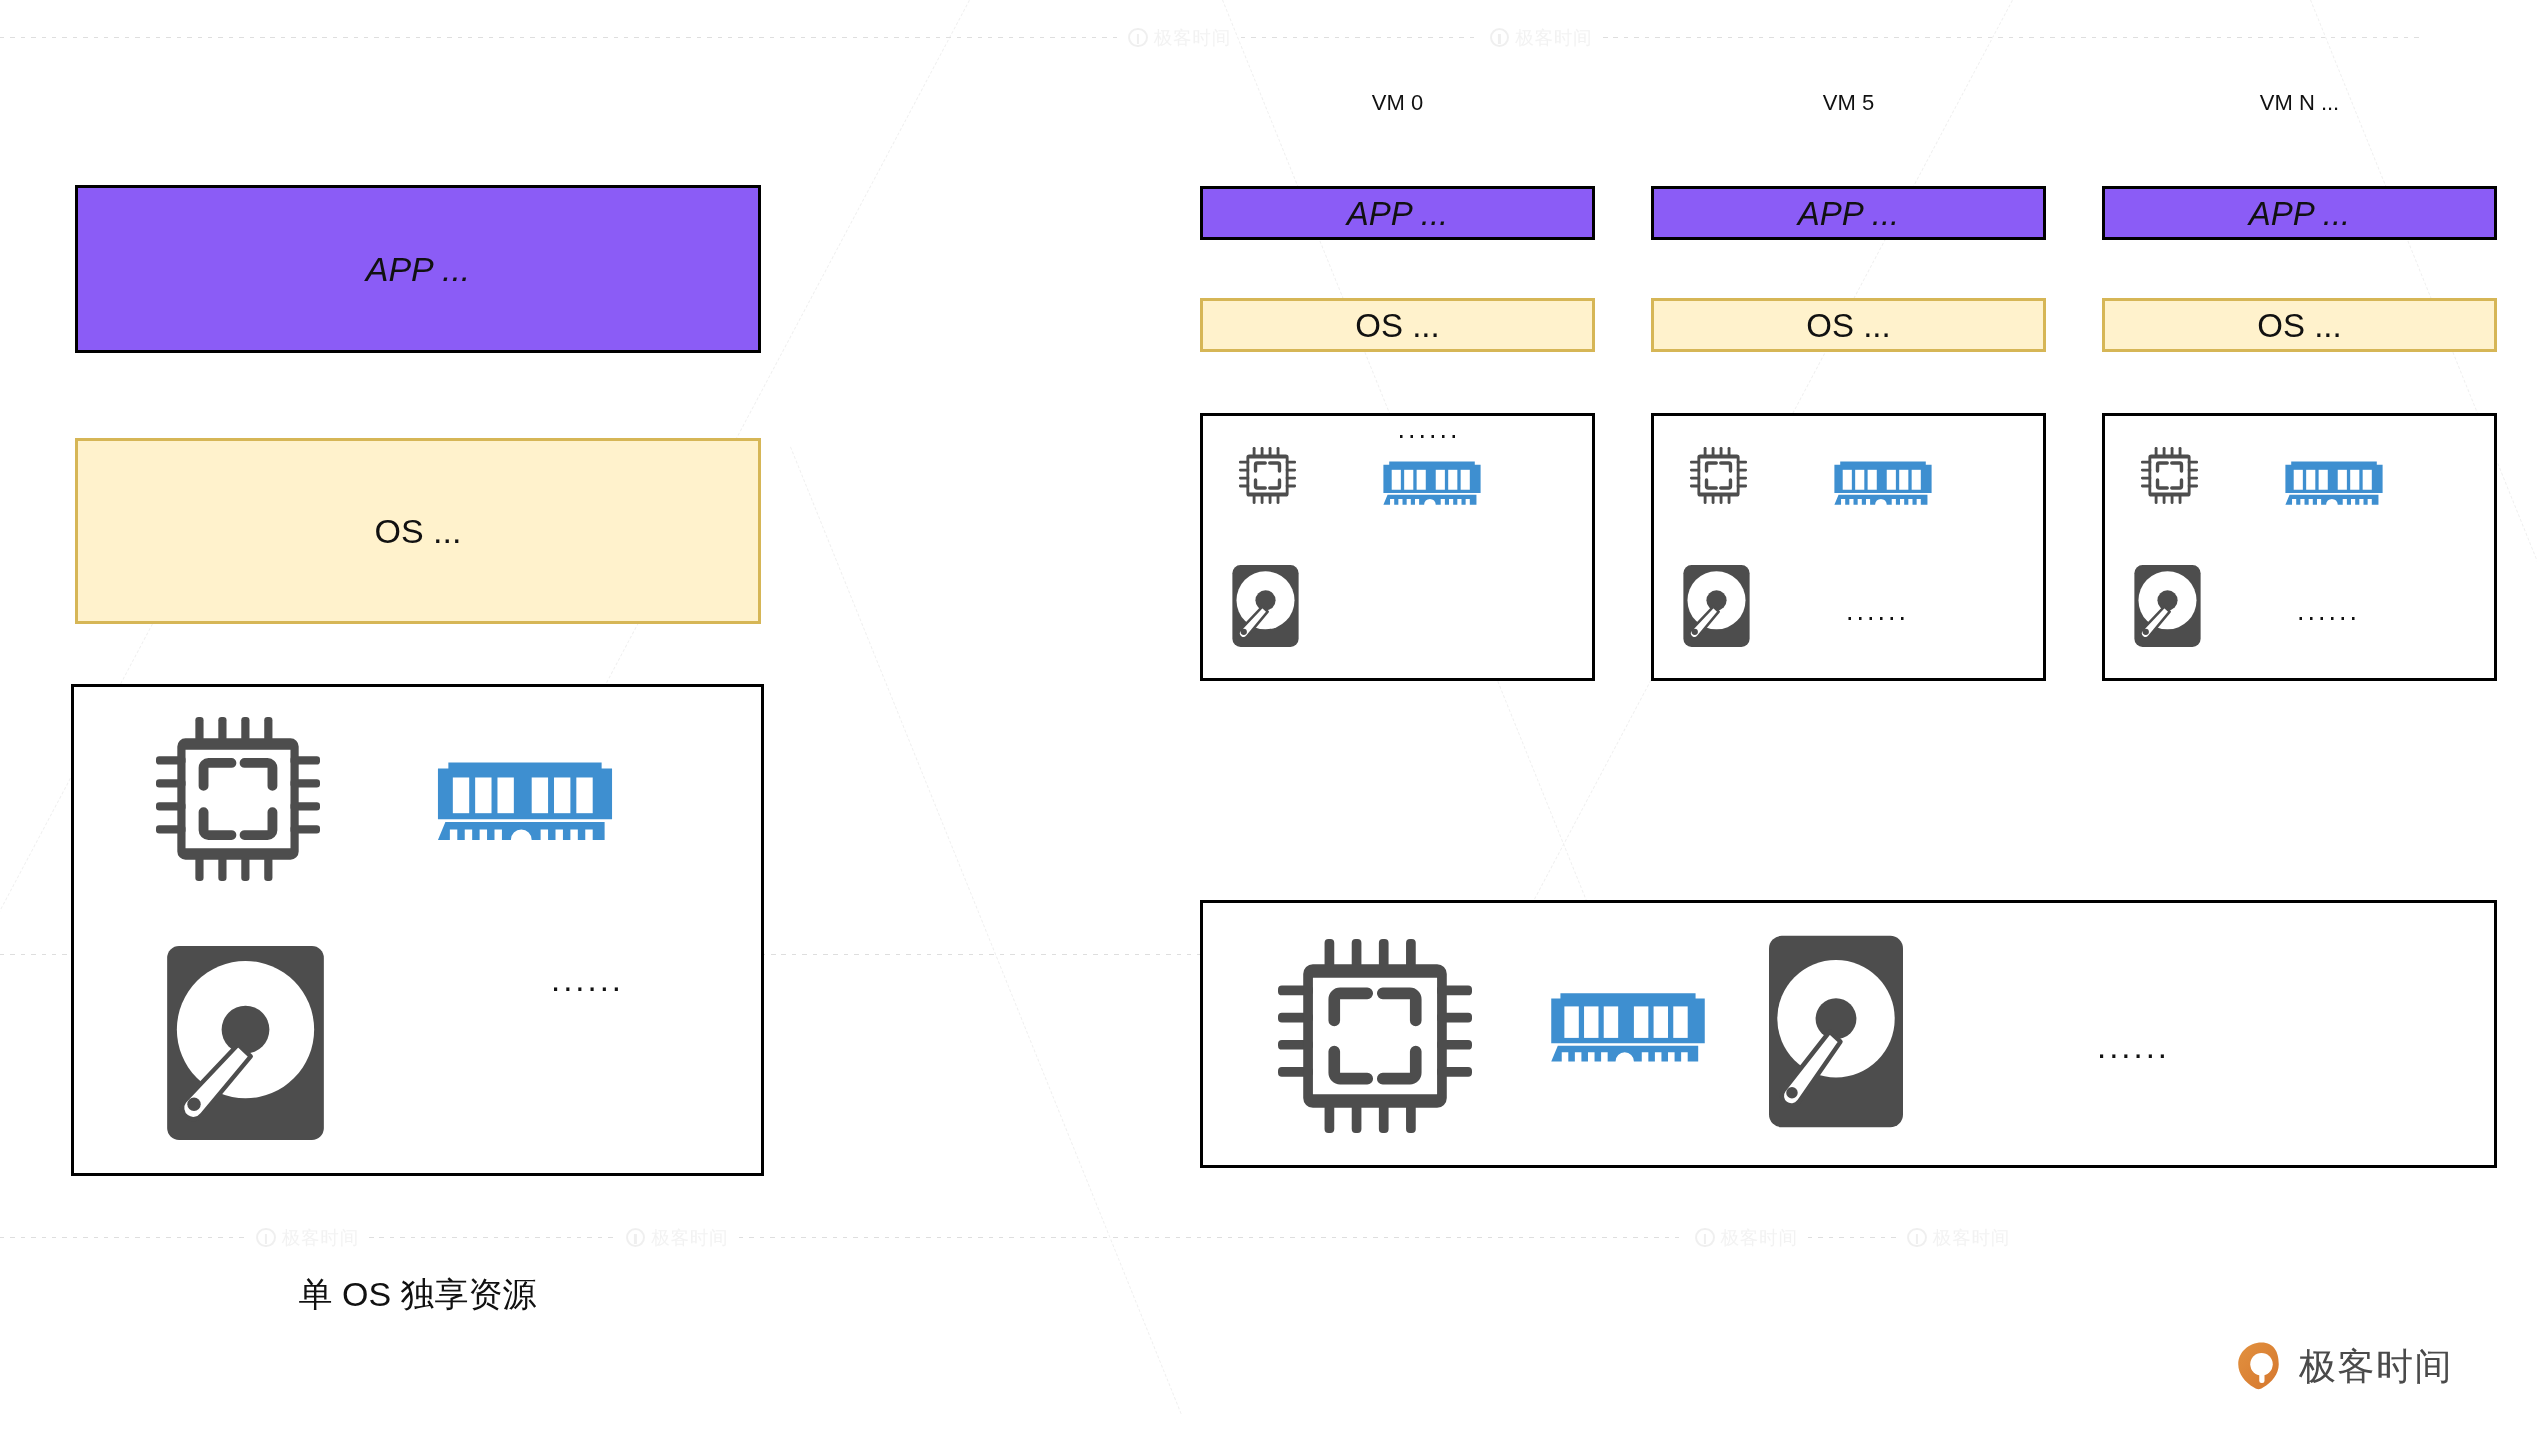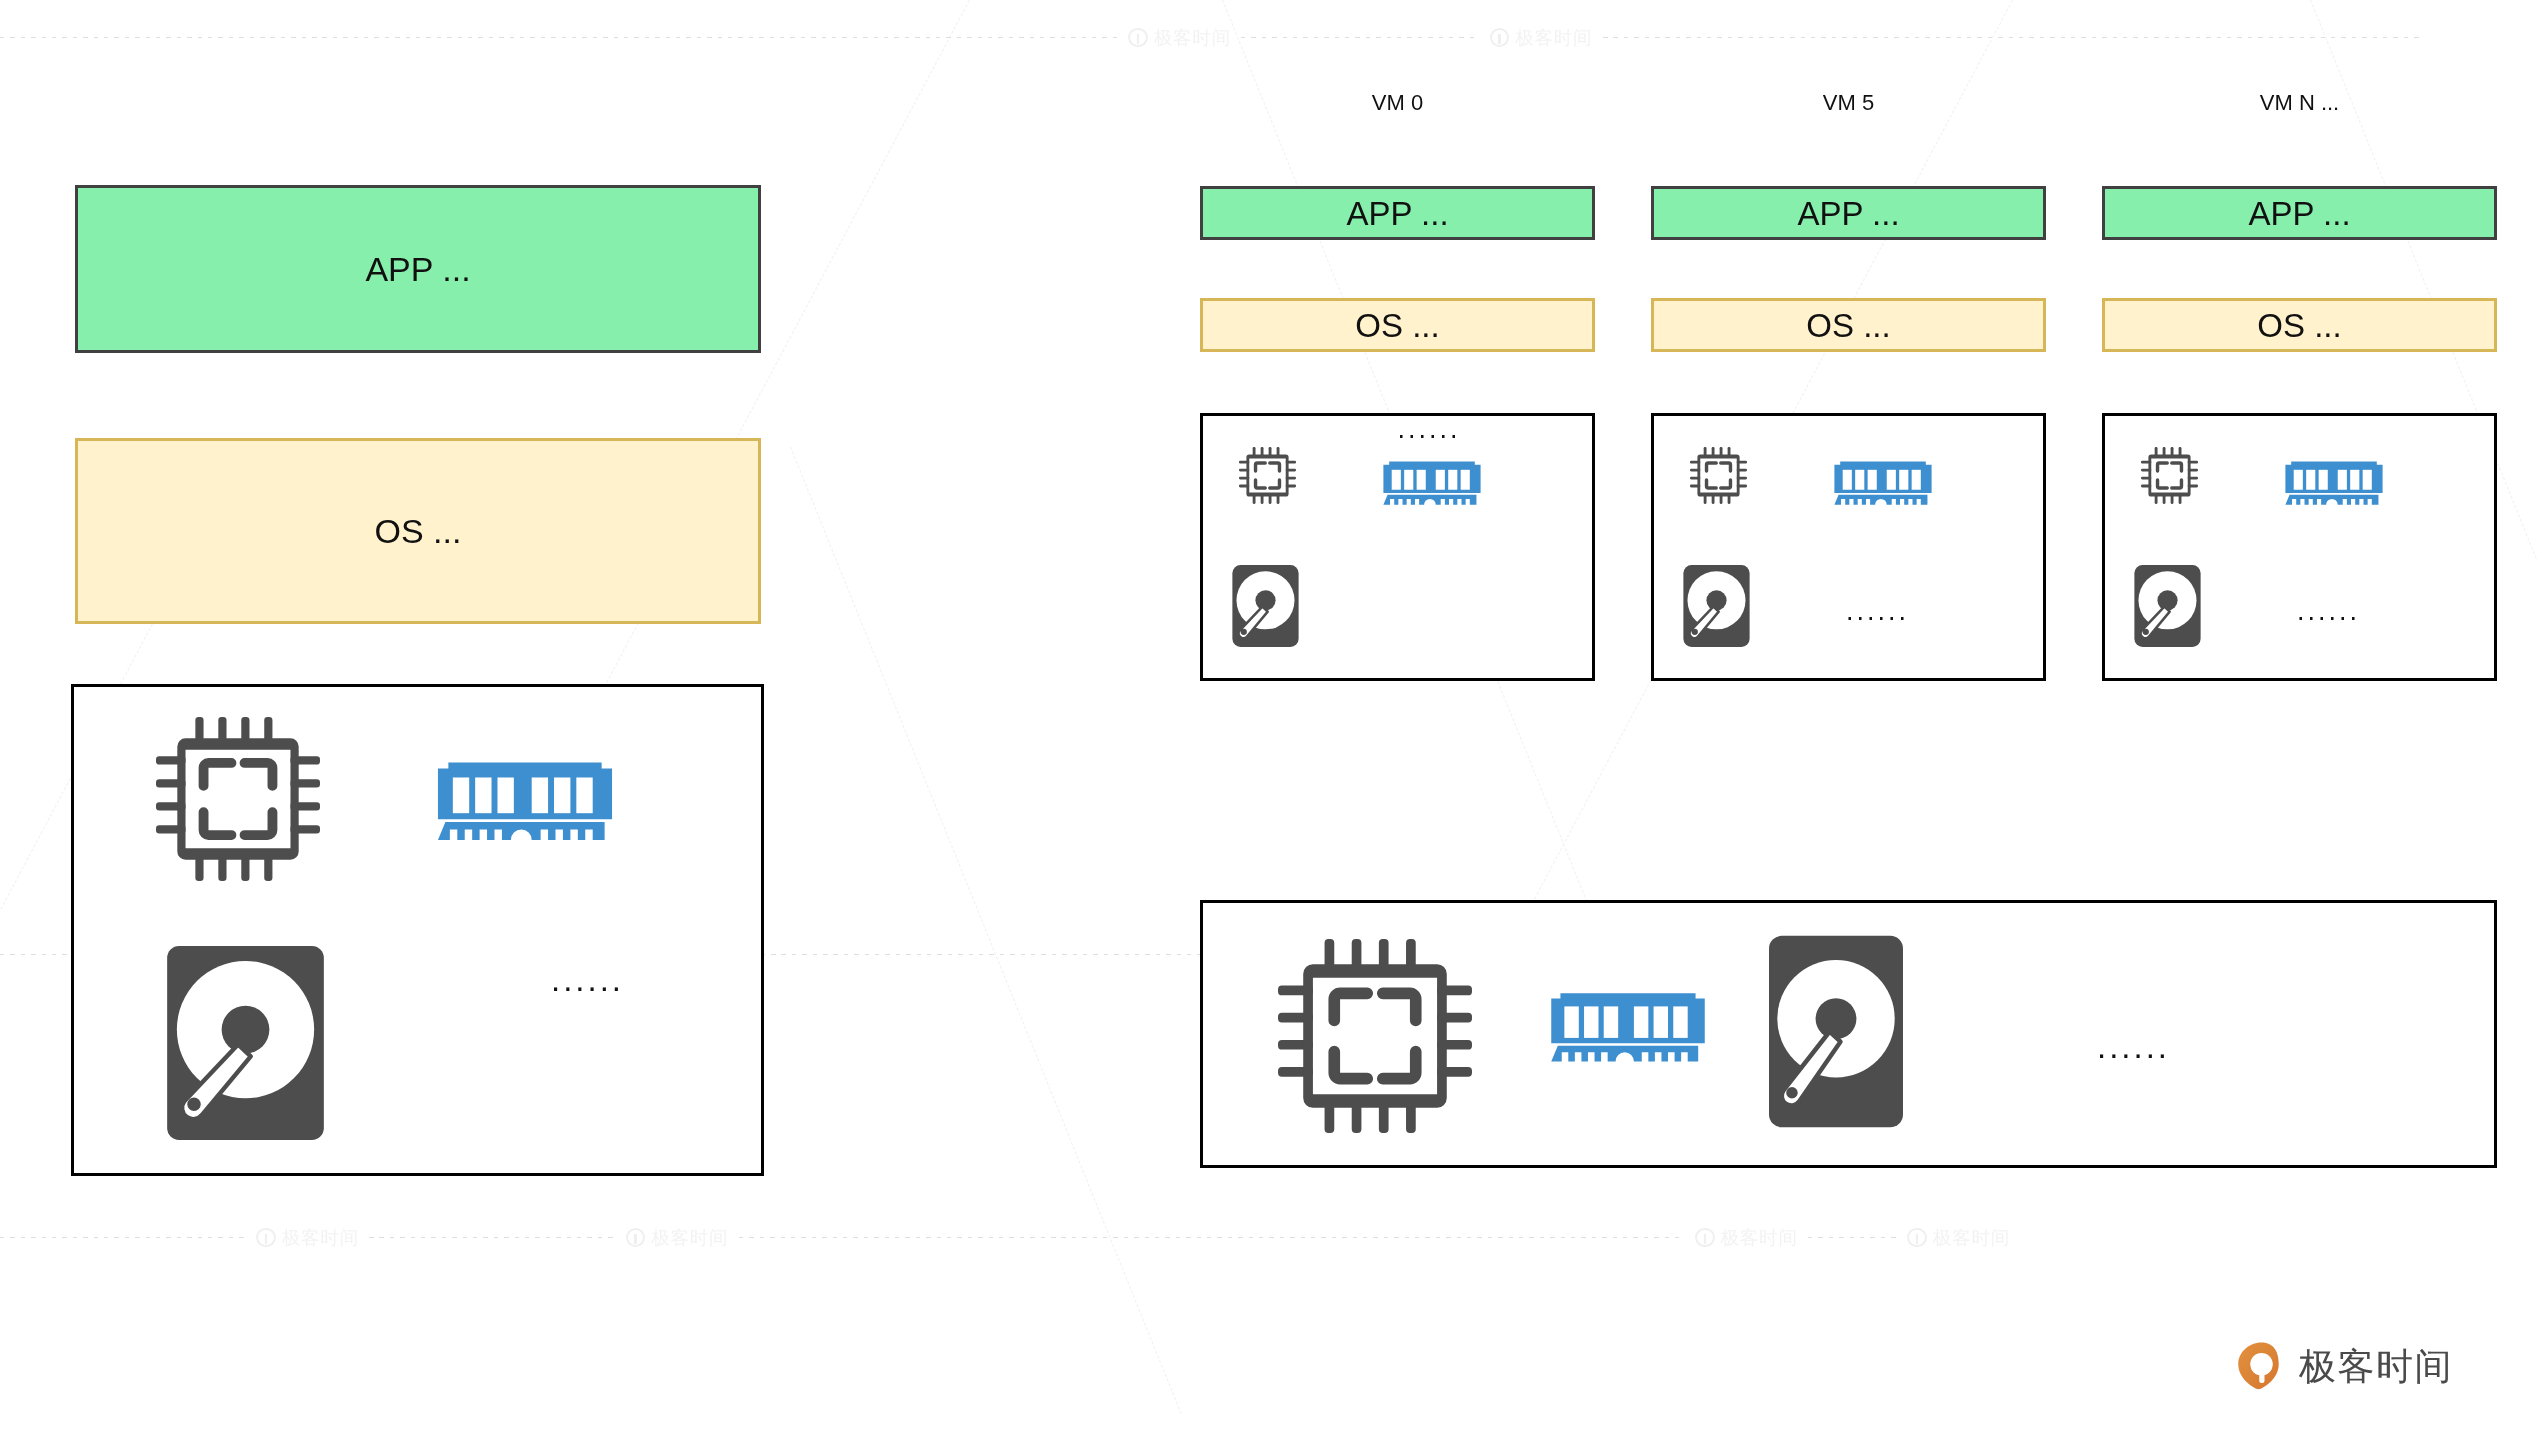--- a/index.html
+++ b/index.html
@@ -52,22 +52,23 @@
     height: 1043px;
   }
 
   
   .box {
     position: absolute;
     display: flex; align-items: center; justify-content: center;
     text-align: center;
   }
   .box-green {
-    background: #86efac;
-    border: 3px solid #404040;
+    background: #8b5cf6;
+    border: 3px solid #000000;
+    font-style: italic;
   }
   .box-yellow {
     background: #fff2cc;
     border: 3px solid #d6b656;
   }
   .box-hw {
     background: #ffffff;
     border: 3.7px solid #000000;
     display: block;
   }
@@ -232,20 +233,21 @@
         <circle cx="105" cy="112" r="92" fill="#ffffff"></circle>
         <circle cx="105" cy="112" r="32" fill="#4d4d4d"></circle>
         <path d="M95 132 L112 148 L47 226 a15 15 0 0 1 -24 -18 Z" fill="#ffffff" stroke="#4d4d4d" stroke-width="6" stroke-linejoin="round"></path>
         <circle cx="36" cy="212" r="9" fill="#4d4d4d"></circle>
       </svg>
     </span>
 
     <span class="dots-text" style="left:477px; top:276px;">......</span>
   </div>
 
+  <div class="caption" style="left:179px; top:1277px; width:477px;">单 OS 独享资源</div>
 
   <div class="vm-title" style="left:1200px; top:92px; width:395px;">VM 0</div>
   <div class="vm-title" style="left:1651px; top:92px; width:395px;">VM 5</div>
   <div class="vm-title" style="left:2102px; top:92px; width:395px;">VM N ...</div>
 
   <div class="box box-green" style="left:1200px; top:186px; width:395px; height:54px;">
     <span class="box-label" style="font-size:33px;">APP ...</span>
   </div>
   <div class="box box-yellow" style="left:1200px; top:298px; width:395px; height:54px;">
     <span class="box-label" style="font-size:33px;">OS ...</span>

